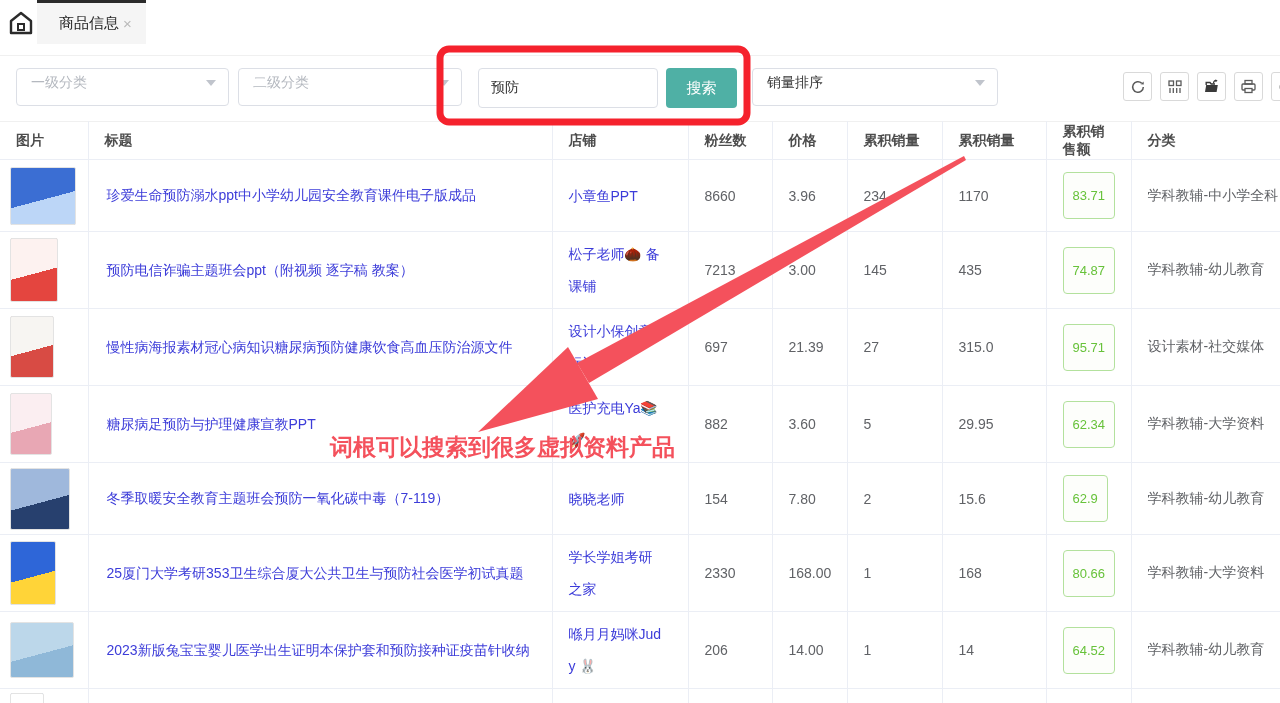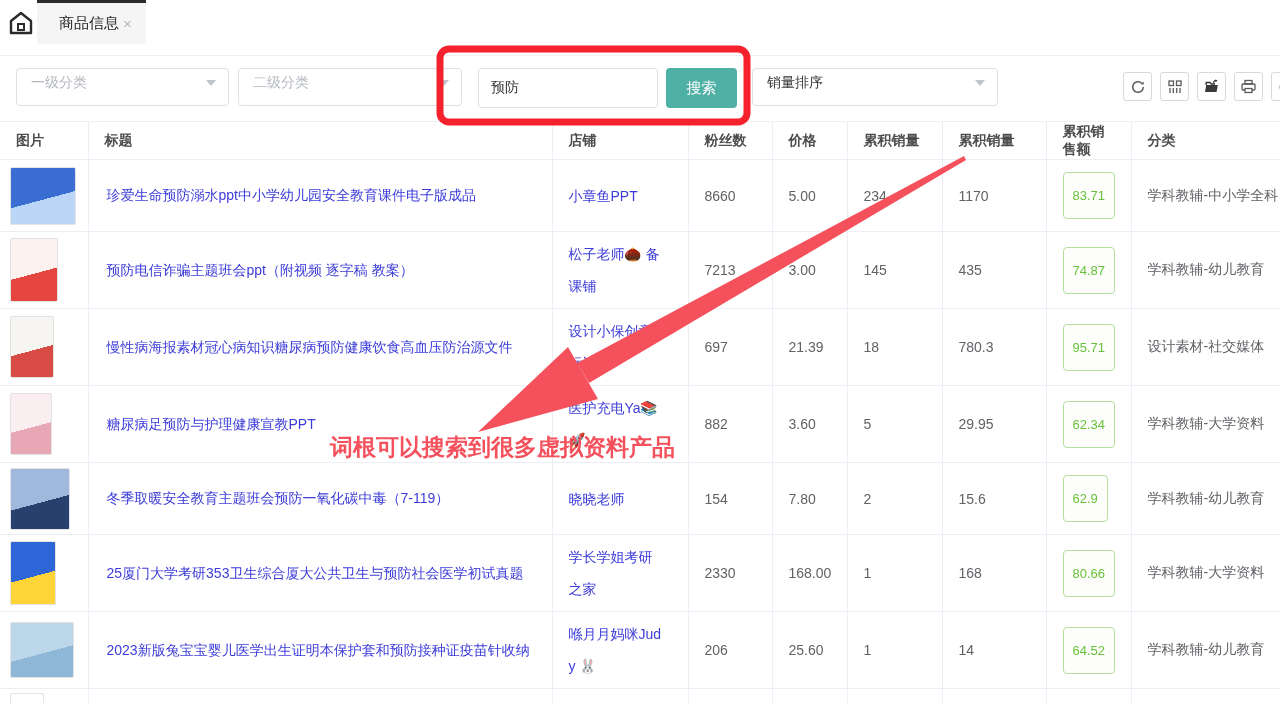--- a/index.html
+++ b/index.html
@@ -153,21 +153,21 @@
         </tr>
       </thead>
     <tbody>
         <tr>
           <td class="c-img">
             <div class="thumb" style="width: 66px; height: 58px; background: linear-gradient(165deg, rgb(59, 110, 211) 55%, rgb(188, 214, 247) 55%);"></div>
           </td>
           <td class="c-title"><a class="plink">珍爱生命预防溺水ppt中小学幼儿园安全教育课件电子版成品</a></td>
           <td class="c-shop"><a class="plink">小章鱼PPT</a></td>
           <td>8660</td>
-          <td>5.00</td>
+          <td>3.96</td>
           <td>234</td>
           <td>1170</td>
           <td><span class="badge badge-green">83.71</span></td>
           <td>学科教辅-中小学全科</td>
         </tr>
         <tr>
           <td class="c-img">
             <div class="thumb" style="width: 48px; height: 64px; background: linear-gradient(165deg, rgb(253, 242, 240) 55%, rgb(228, 69, 63) 55%);"></div>
           </td>
           <td class="c-title"><a class="plink">预防电信诈骗主题班会ppt（附视频 逐字稿 教案）</a></td>
@@ -180,22 +180,22 @@
           <td>学科教辅-幼儿教育</td>
         </tr>
         <tr>
           <td class="c-img">
             <div class="thumb" style="width: 44px; height: 62px; background: linear-gradient(165deg, rgb(247, 245, 242) 55%, rgb(216, 75, 68) 55%);"></div>
           </td>
           <td class="c-title"><a class="plink">慢性病海报素材冠心病知识糖尿病预防健康饮食高血压防治源文件</a></td>
           <td class="c-shop"><a class="plink">设计小保创意标识</a></td>
           <td>697</td>
           <td>21.39</td>
-          <td>18</td>
-          <td>780.3</td>
+          <td>27</td>
+          <td>315.0</td>
           <td><span class="badge badge-green">95.71</span></td>
           <td>设计素材-社交媒体</td>
         </tr>
         <tr>
           <td class="c-img">
             <div class="thumb" style="width: 42px; height: 62px; background: linear-gradient(165deg, rgb(251, 238, 241) 55%, rgb(232, 167, 180) 55%);"></div>
           </td>
           <td class="c-title"><a class="plink">糖尿病足预防与护理健康宣教PPT</a></td>
           <td class="c-shop"><a class="plink">医护充电Ya📚 🚀</a></td>
           <td>882</td>
@@ -231,21 +231,21 @@
           <td><span class="badge badge-green">80.66</span></td>
           <td>学科教辅-大学资料</td>
         </tr>
         <tr>
           <td class="c-img">
             <div class="thumb" style="width: 64px; height: 56px; background: linear-gradient(165deg, rgb(188, 215, 234) 55%, rgb(143, 184, 216) 55%);"></div>
           </td>
           <td class="c-title"><a class="plink">2023新版兔宝宝婴儿医学出生证明本保护套和预防接种证疫苗针收纳</a></td>
           <td class="c-shop"><a class="plink">喺月月妈咪Judy 🐰</a></td>
           <td>206</td>
-          <td>25.60</td>
+          <td>14.00</td>
           <td>1</td>
           <td>14</td>
           <td><span class="badge badge-green">64.52</span></td>
           <td>学科教辅-幼儿教育</td>
         </tr>
         <tr>
           <td class="c-img">
             <div class="thumb" style="width: 34px; height: 64px; background: linear-gradient(165deg, rgb(255, 255, 255) 55%, rgb(47, 95, 208) 55%);"></div>
           </td>
           <td class="c-title"></td>

